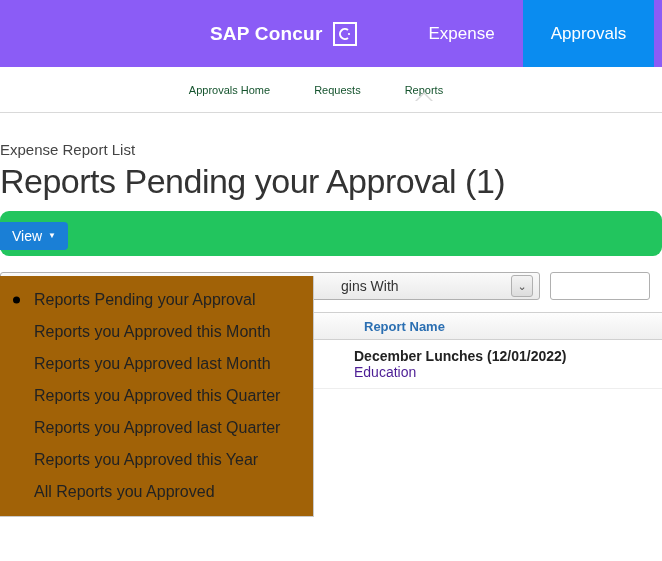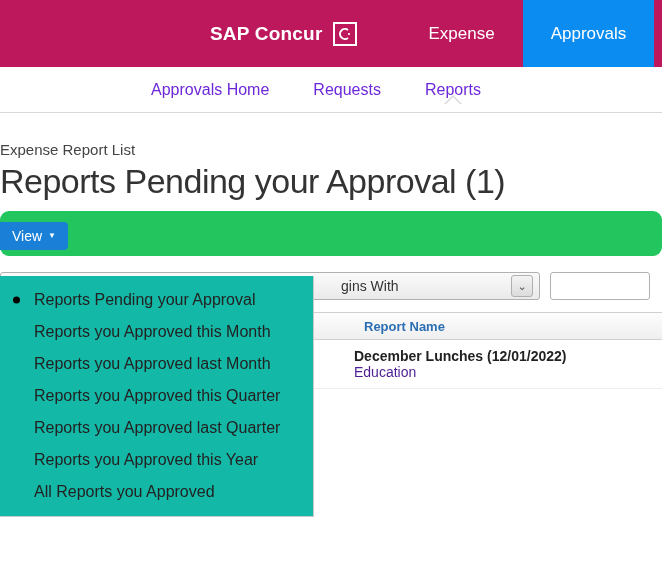--- a/index.html
+++ b/index.html
@@ -7,21 +7,21 @@
       font-family: -apple-system, BlinkMacSystemFont, "Segoe UI", Arial, sans-serif;
       width: 662px;
       height: 561px;
       overflow: hidden;
       background: #fff;
       color: #333;
     }
     
     .topbar {
       height: 67px;
-      background: #be185d;
+      background: #8b5cf6;
       display: flex;
       align-items: stretch;
     }
     .brand {
       display: flex;
       align-items: center;
       padding-left: 210px;
       padding-right: 24px;
       gap: 10px;
     }
@@ -63,22 +63,22 @@
       height: 46px;
       border-bottom: 1px solid #d9d9d9;
       display: flex;
       align-items: center;
       justify-content: center;
       gap: 44px;
       position: relative;
       padding-right: 30px;
     }
     .subnav-item {
-      font-size: 16px;
-      color: #6d28d9;
+      font-size: 11px;
+      color: #14532d;
       cursor: pointer;
       position: relative;
       padding: 4px 0;
     }
     .subnav-caret {
       position: absolute;
       bottom: -1px;
       left: 50%;
       transform: translateX(-50%);
       width: 0; height: 0;
@@ -132,21 +132,21 @@
     }
     .view-btn .caret {
       font-size: 8px;
     }
     
     .dropdown {
       position: absolute;
       left: 0;
       top: 276px;
       width: 314px;
-      background: #14b8a6;
+      background: #a16207;
       border: 1px solid #c9c9c9;
       border-left: none;
       border-top: none;
       padding: 8px 0;
       z-index: 10;
     }
     .dropdown-item {
       padding: 7px 10px 7px 34px;
       font-size: 16px;
       color: #222;

